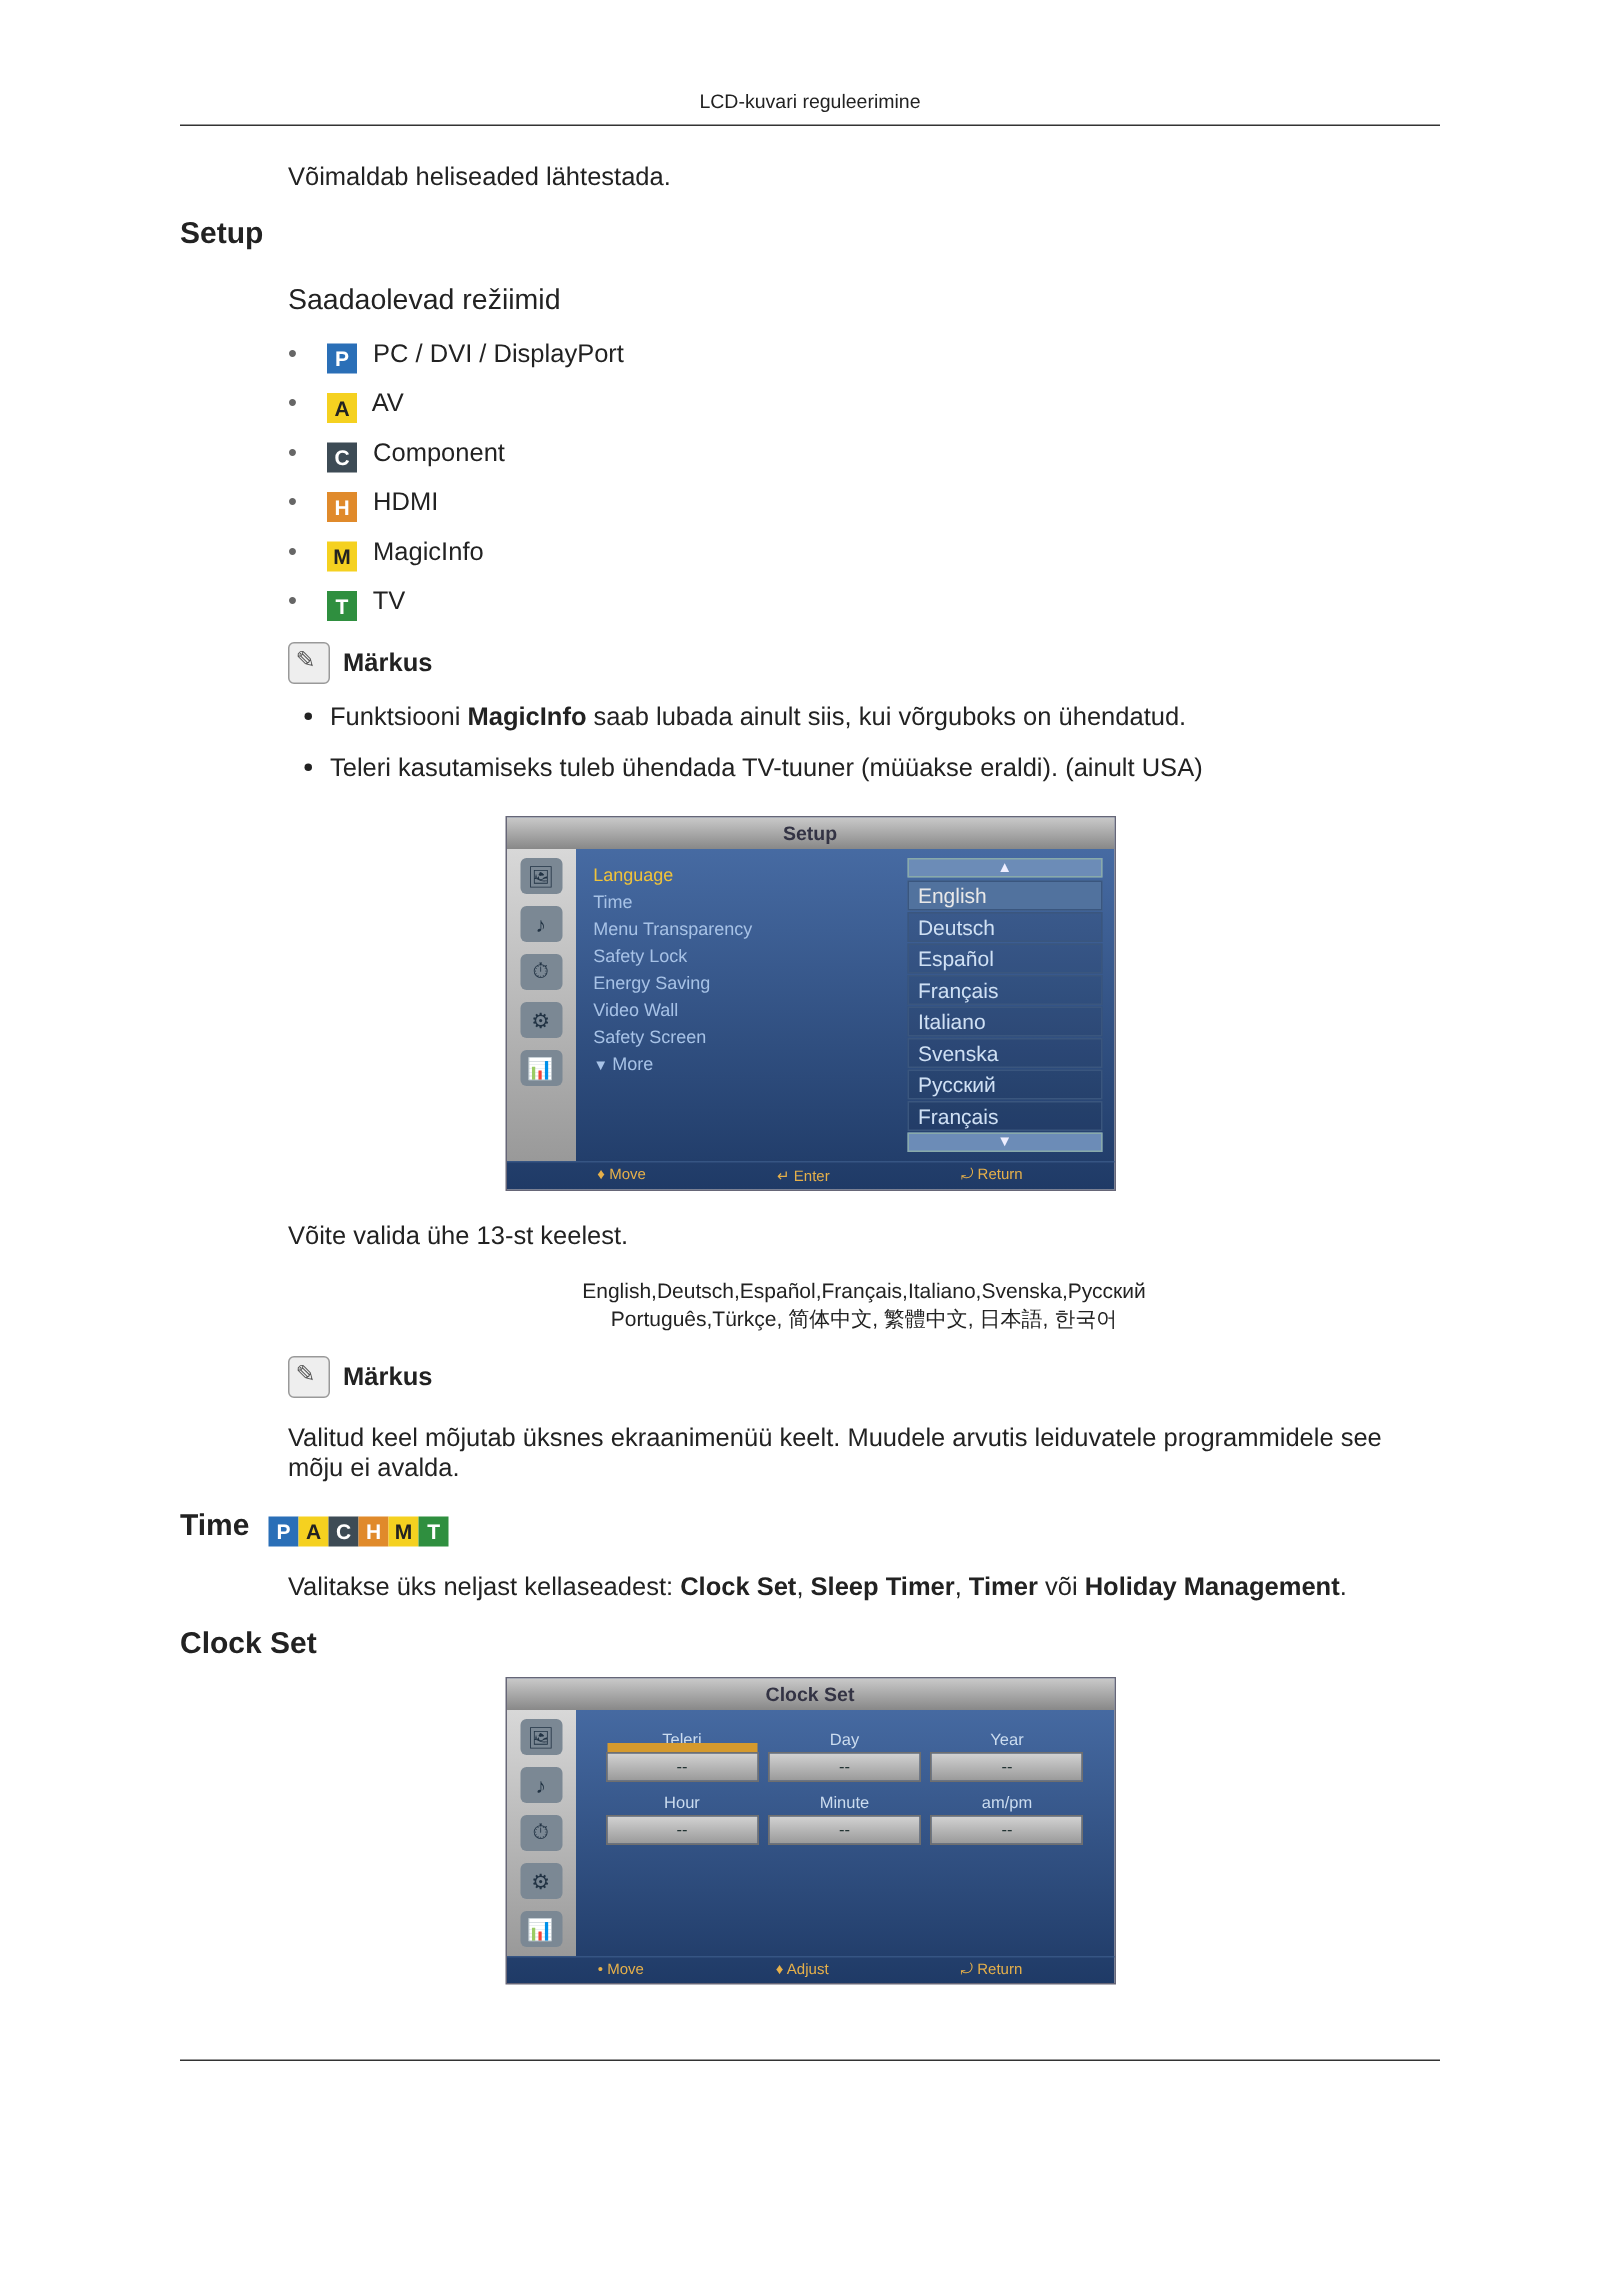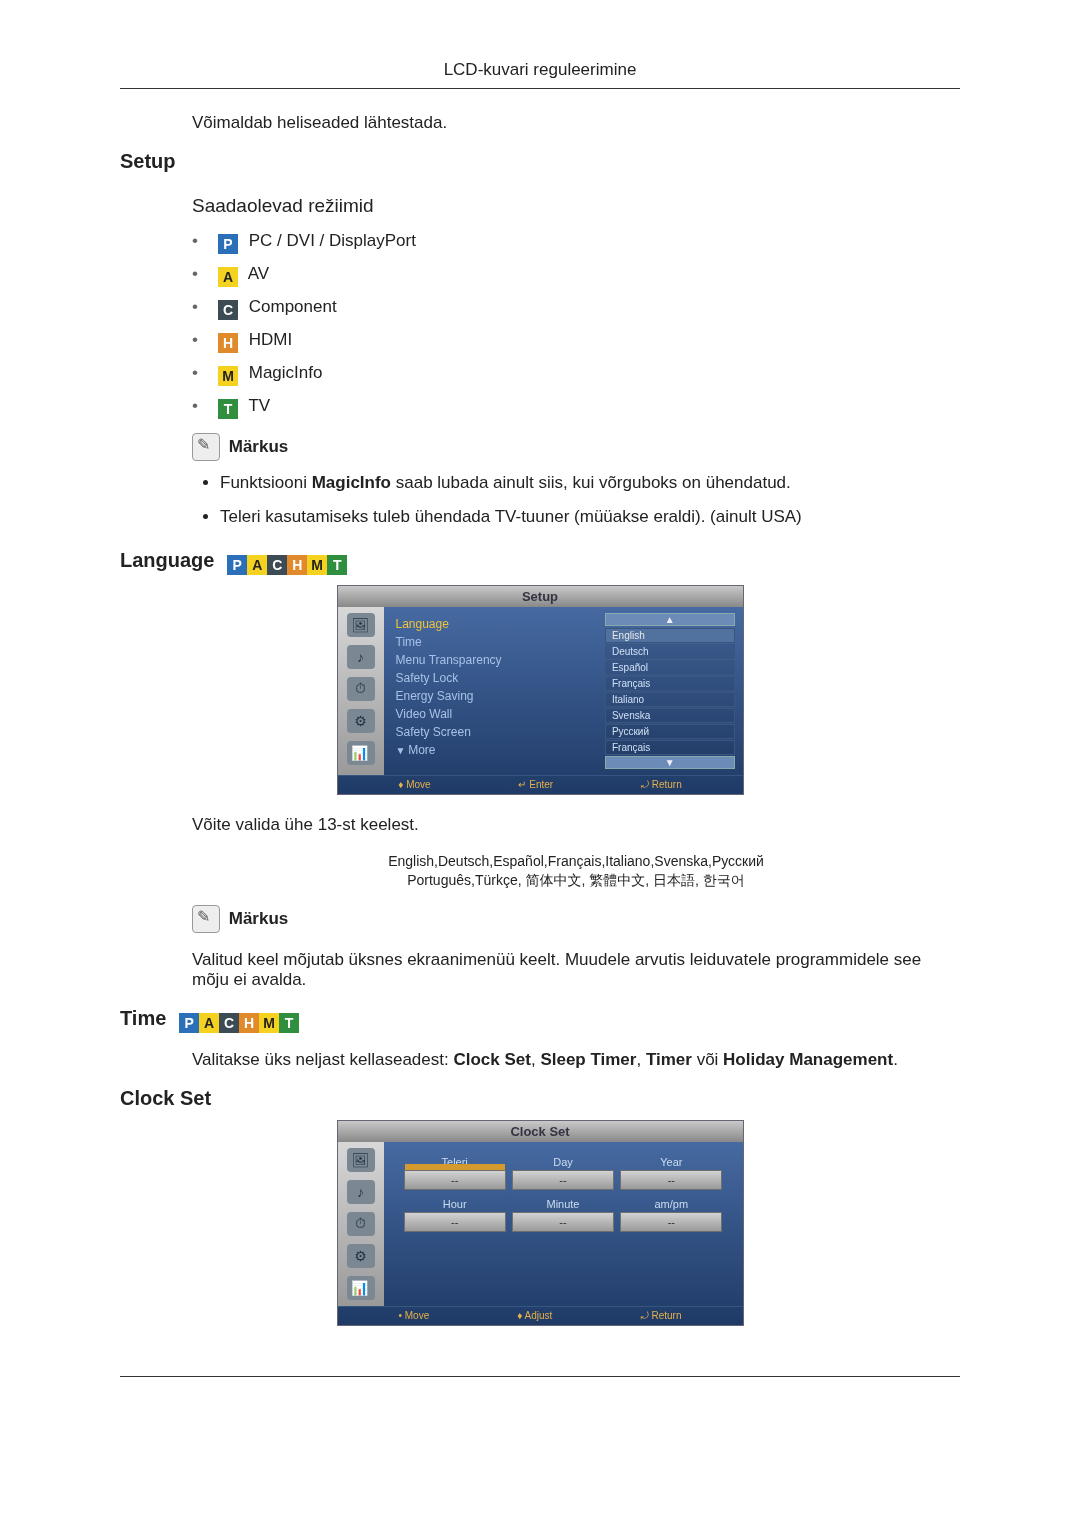--- a/index.html
+++ b/index.html
@@ -9,21 +9,21 @@
     background: #fff;
     font-size: 17px;
   }
   .page {
     width: 840px;
     margin: 0 auto;
     padding: 60px 30px 40px 30px;
   }
   .top-title {
     text-align: center;
-    font-size: 17px;
+    font-size: 13px;
     padding-bottom: 8px;
   }
   hr.rule {
     border: none;
     border-top: 1px solid #333;
     margin: 0 0 24px 0;
   }
   hr.bottom {
     margin-top: 50px;
     margin-bottom: 20px;
@@ -128,21 +128,21 @@
   .osd-opts .arrow{
     background:#6c8cb7; color:#eef; text-align:center; font-size:10px;
     border:1px solid #8aa; margin-bottom:2px;
   }
   .osd-opts .opt {
     background: rgba(0,0,0,.08);
     border: 1px solid #3a567e;
     padding: 1px 6px;
     margin: 1px 0;
     color:#cfe0f4;
-    font-size: 10px;
+    font-size: 14px;
   }
   .osd-opts .opt.sel { color:#e8e8e8; background:#51729e; }
   .osd-foot {
     background: rgba(0,0,0,.0);
     border-top:1px solid #365583;
     display:flex; justify-content:space-around;
     font-size:10px; color:#e6b04a;
     padding:3px 17px;
   }
   .osd-foot span{white-space:nowrap;}
@@ -199,24 +199,20 @@
       <span class="label">Märkus</span>
     </div>
     <ul class="textbul">
       <li>
         <span>Funktsiooni </span><b>MagicInfo</b><span> saab lubada ainult siis, kui võrguboks on ühendatud.</span>
       </li>
       <li>Teleri kasutamiseks tuleb ühendada TV-tuuner (müüakse eraldi). (ainult USA)</li>
     </ul>
   </div>
 
-  <div class="lang-inline">
-    <h2 class="section" style="display:inline">Language</h2>
-    <span class="mode-icon ic-P">P</span><span class="mode-icon ic-A">A</span><span class="mode-icon ic-C">C</span><span class="mode-icon ic-H">H</span><span class="mode-icon ic-M">M</span><span class="mode-icon ic-T">T</span>
-  </div>
 
   <div class="osd">
     <div class="osd-title">Setup</div>
     <div class="osd-body">
       <div class="osd-side">
         <div class="sic">🖼</div>
         <div class="sic">♪</div>
         <div class="sic">⏱</div>
         <div class="sic">⚙</div>
         <div class="sic">📊</div>

